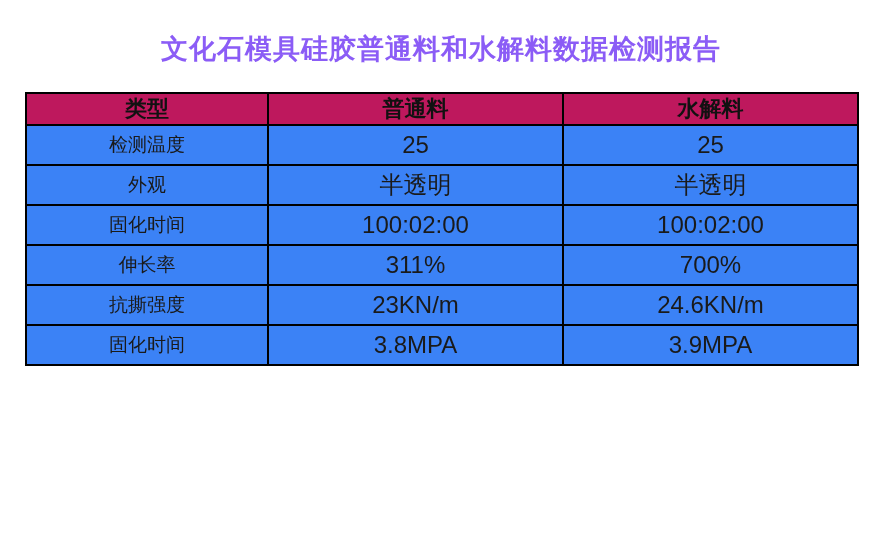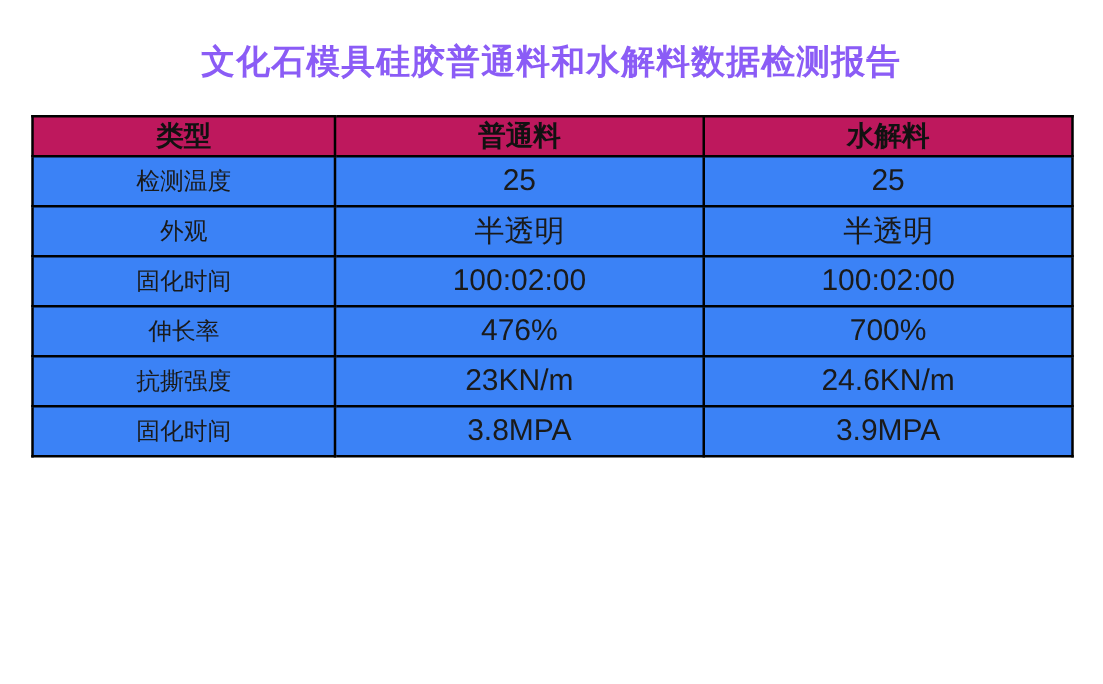--- a/index.html
+++ b/index.html
@@ -103,21 +103,21 @@
           <td>半透明</td>
           <td>半透明</td>
         </tr>
         <tr>
           <td class="label-cell">固化时间</td>
           <td>100:02:00</td>
           <td>100:02:00</td>
         </tr>
         <tr>
           <td class="label-cell">伸长率</td>
-          <td>476%</td>
+          <td>311%</td>
           <td>700%</td>
         </tr>
         <tr>
           <td class="label-cell">抗撕强度</td>
           <td>23KN/m</td>
           <td>24.6KN/m</td>
         </tr>
         <tr>
           <td class="label-cell">固化时间</td>
           <td>3.8MPA</td>

